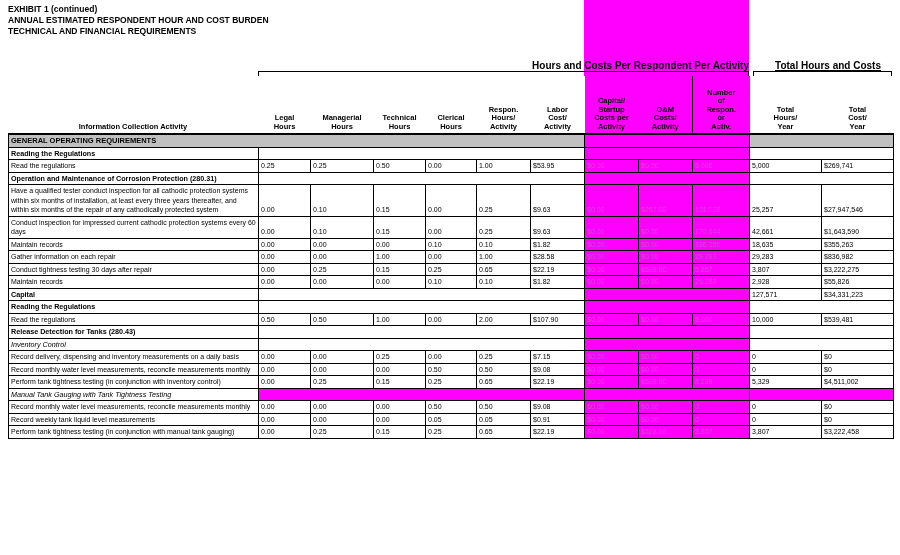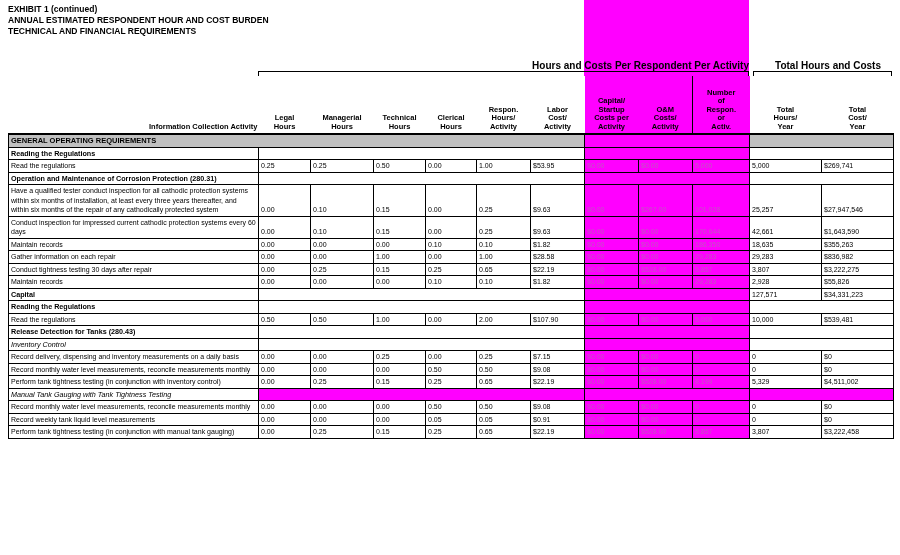--- a/index.html
+++ b/index.html
@@ -11,36 +11,36 @@
   :root{
     --hl:#FF00FF; --hlt:#C155C1; --sec:#C0C0C0; --bd:#000000;
   }
   .title-block{position:absolute;left:8px;top:4px;z-index:3;}
   .title-block div{font-weight:bold;font-size:8.5px;line-height:11px;white-space:nowrap;}
 
   .magenta-top{position:absolute;left:584px;top:0;width:165px;height:76px;background:var(--hl);z-index:1;}
 
   .grp-label{position:absolute;top:60px;font-weight:bold;font-size:10px;text-align:right;z-index:3;white-space:nowrap;}
   .grp1{left:258px;width:491px;}
-  .grp2{left:742px;width:139px;}
+  .grp2{left:742px;width:139px;text-decoration:underline;}
   .bracket{position:absolute;top:71px;height:4px;z-index:3;
     border-top:1px solid var(--bd);border-left:1px solid var(--bd);border-right:1px solid var(--bd);}
   .bk1{left:258px;width:489px;}
   .bk2{left:753px;width:137px;}
 
   table.burden{
     position:absolute;left:8px;top:76px;z-index:2;
     border-collapse:collapse;table-layout:fixed;width:885px;
   }
   th{
     vertical-align:bottom;font-weight:bold;font-size:7.5px;line-height:8.5px;
     padding:1px 1px 2px 1px;height:54px;
     border-bottom:2px solid var(--bd);white-space:pre-line;overflow:hidden;
   }
-  th.col-activity{text-align:right;padding-left:0;}
+  th.col-activity{text-align:center;padding-left:0;}
   th.col-capital_startup, th.col-om_costs, th.col-number_respon{background:var(--hl);}
   th.col-number_respon{border-left:1px solid var(--bd);}
 
   tbody tr{height:12px;}
   td{
     border:1px solid var(--bd);font-size:7px;line-height:9.5px;
     padding:1px 2px;text-align:left;vertical-align:bottom;overflow:hidden;
   }
   td.act{vertical-align:top;}
   td.hl{background:var(--hl);}

